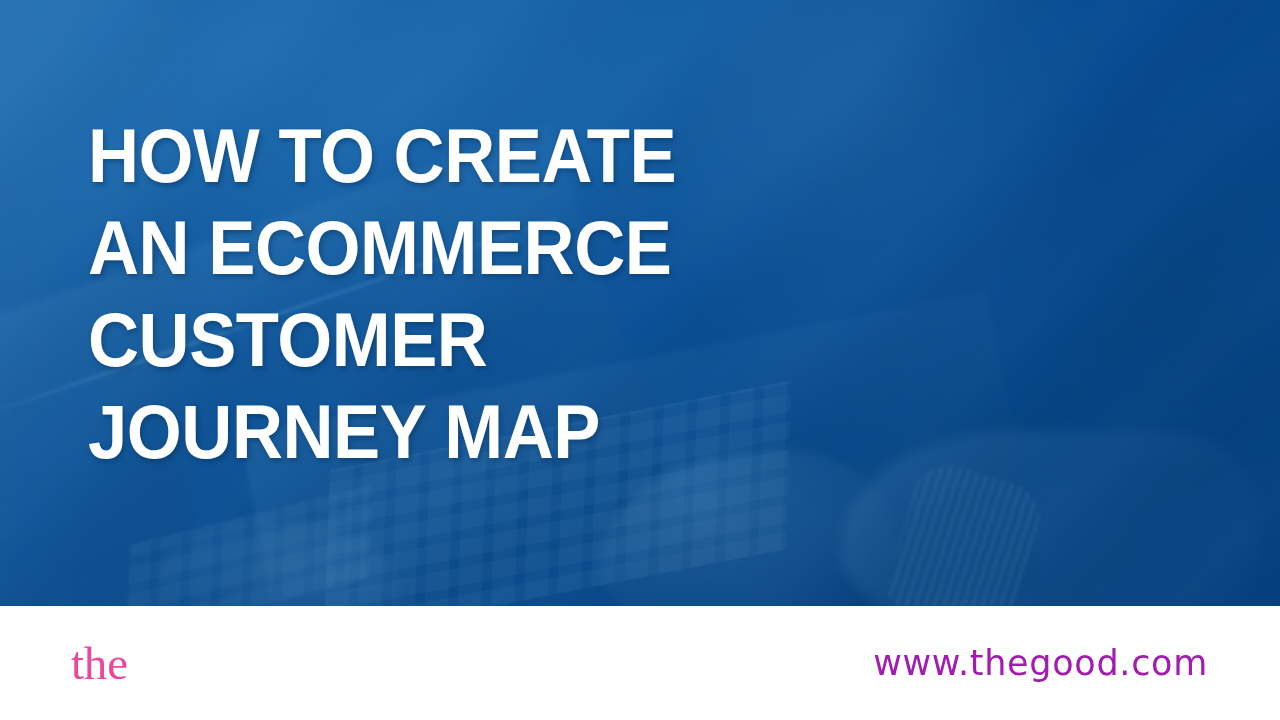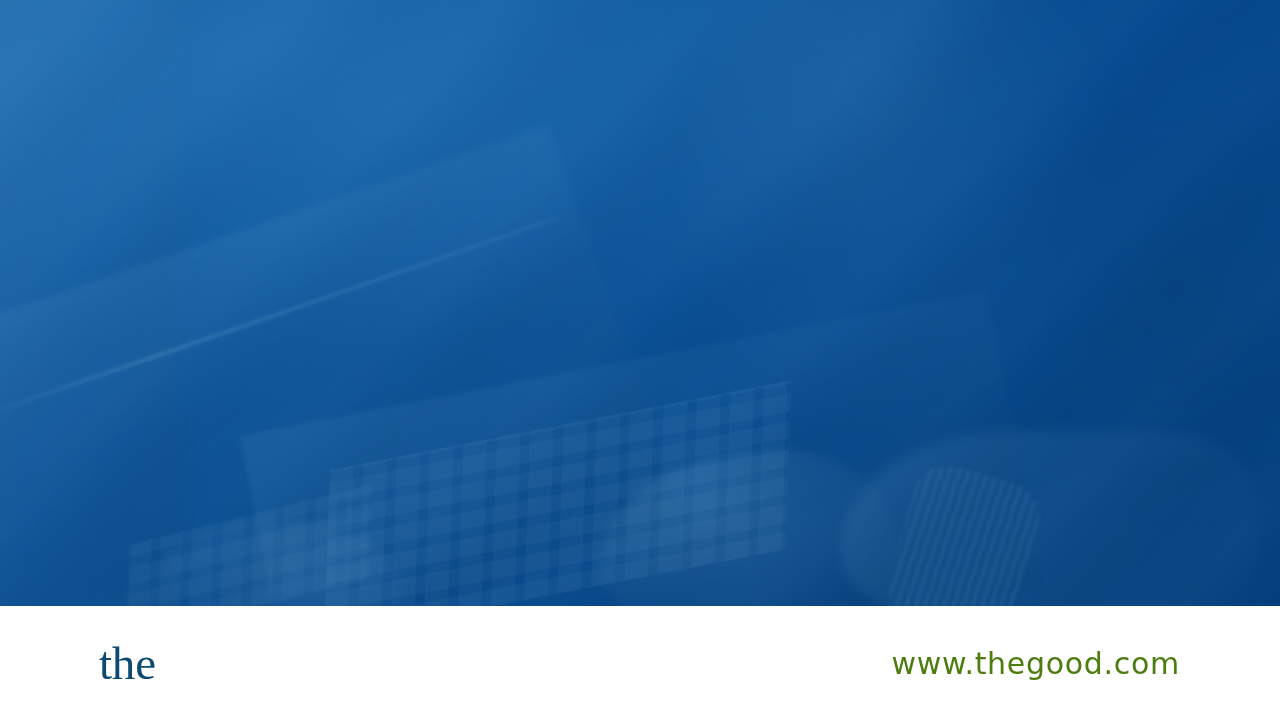--- a/index.html
+++ b/index.html
@@ -253,40 +253,40 @@
     left: 0;
     top: 606px;
     width: 1280px;
     height: 114px;
     background: #ffffff;
     display: flex;
     align-items: center;
     justify-content: space-between;
   }
   .brand-logo {
-    margin-left: 99px;
+    margin-left: 71px;
     font-family: "Liberation Serif", "DejaVu Serif", serif;
     font-size: 47px;
     line-height: 1;
-    color: #0c4a6e;
+    color: #ec4899;
     letter-spacing: -0.2px;
     white-space: nowrap;
     display: flex;
     align-items: baseline;
     gap: 9px;
   }
   .brand-the   { font-weight: 400; }
   .brand-good  { font-weight: 700; }
 
   .site-url {
-    margin-right: 100px;
+    margin-right: 72px;
     font-family: "DejaVu Sans", "Liberation Sans", sans-serif;
-    font-size: 30px;
+    font-size: 35px;
     font-weight: 400;
-    color: #4d7c0f;
+    color: #a21caf;
     letter-spacing: 0.7px;
     white-space: nowrap;
   }
 </style>
 </head>
 <body>
 
 <div class="slide">
 
   <div class="hero">
@@ -303,20 +303,26 @@
       <div class="ph-keys"></div>
       <div class="ph-keys2"></div>
       <div class="ph-hand-l"></div>
       <div class="ph-hand-r"></div>
       <div class="ph-arm-r"></div>
       <div class="ph-cuff"></div>
       <div class="ph-tint"></div>
       <div class="ph-tint2"></div>
     </div>
 
+    <div class="title-block">
+      <span class="title-line">HOW TO CREATE</span>
+      <span class="title-line">AN ECOMMERCE</span>
+      <span class="title-line">CUSTOMER</span>
+      <span class="title-line">JOURNEY MAP</span>
+    </div>
 
   </div>
 
   <div class="footer">
     <div class="brand-logo">
       <span class="brand-the">the</span>
     </div>
     <div class="site-url">www.thegood.com</div>
   </div>
 

